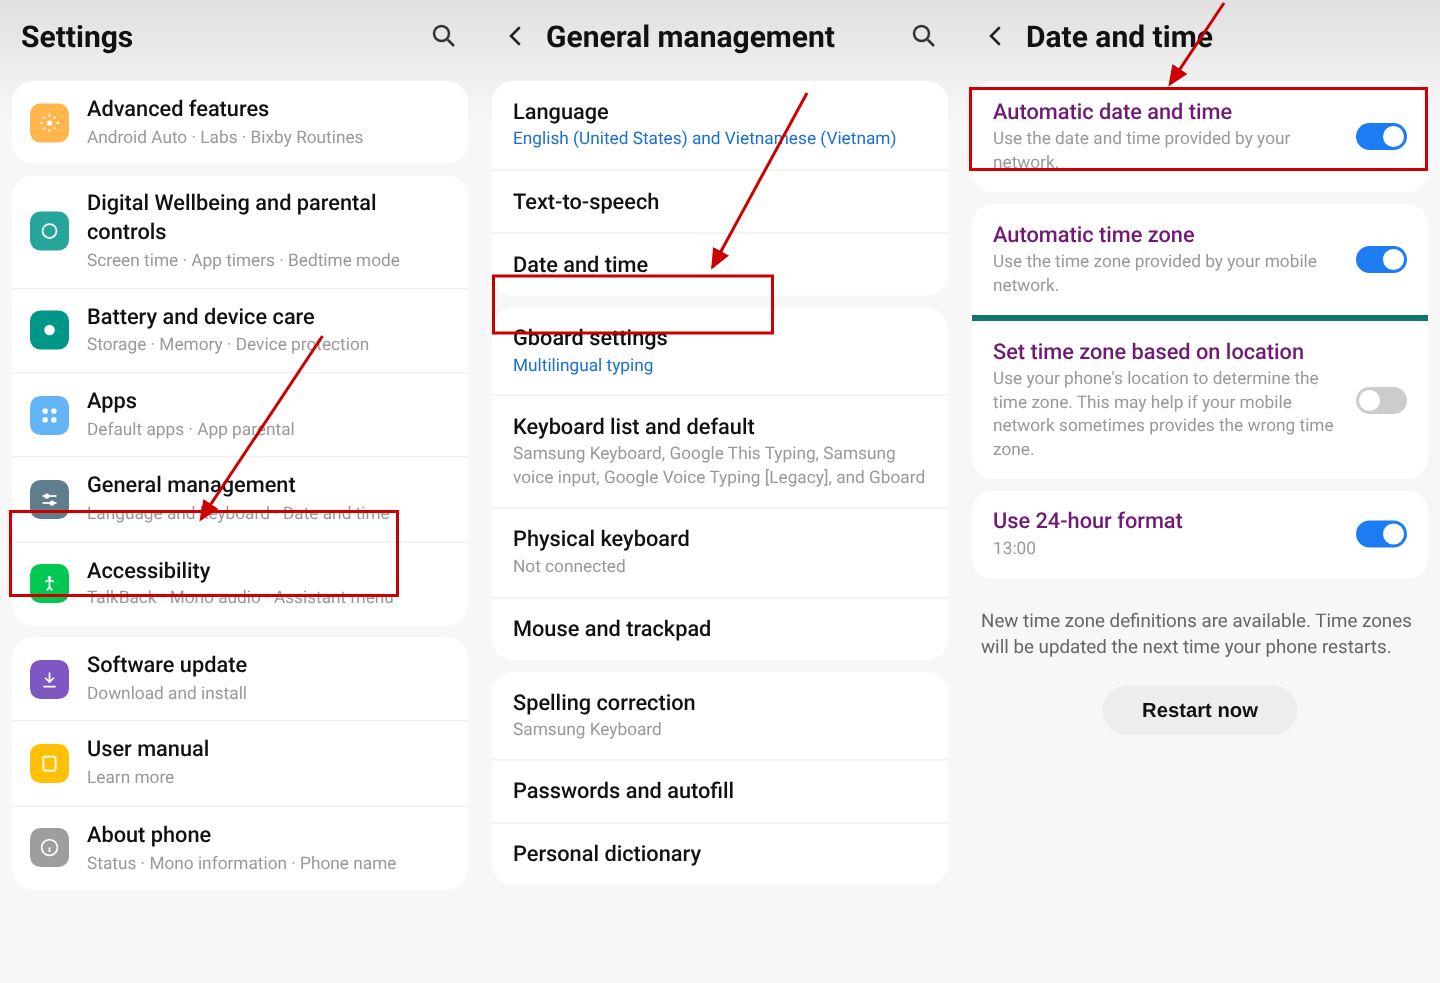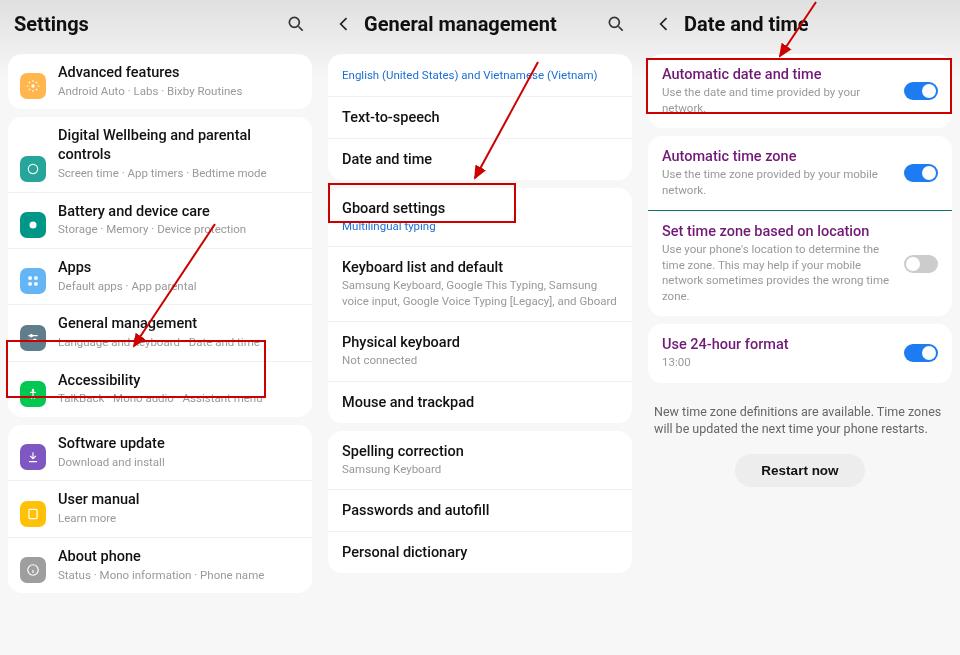--- a/index.html
+++ b/index.html
@@ -33,21 +33,21 @@
   .header .search { cursor: pointer; }
   .card {
     background: #fff;
     border-radius: 14px;
     margin: 4px 8px 8px 8px;
     overflow: hidden;
   }
   .row {
     display: flex;
     padding: 10px 12px;
-    align-items: flex-end;
+    align-items: center;
     border-bottom: 1px solid #f0f0f0;
     cursor: pointer;
     position: relative;
   }
   .row:last-child { border-bottom: none; }
   .row .icon {
     width: 26px; height: 26px; border-radius: 7px;
     margin-right: 12px;
     display: flex; align-items: center; justify-content: center;
     flex-shrink: 0;
@@ -60,21 +60,21 @@
     border-bottom: 1px solid #f0f0f0;
     cursor: pointer;
   }
   .row2:last-child { border-bottom: none; }
   .row2 .label { font-size: 14.5px; color: #111; font-weight: 500; }
   .row2 .sub { font-size: 11.5px; color: #999; margin-top: 2px; line-height:1.35; }
   .row2 .sub.link { color: #1b6fd6; }
   .row3 {
     display: flex;
     padding: 12px 14px;
-    border-bottom: 1px solid #0f766e;
+    border-bottom: 4px solid #0f766e;
     align-items: center;
   }
   .row3:last-child { border-bottom: none; }
   .row3 .txt { flex: 1; padding-right:8px;}
   .row3 .label { font-size: 14.5px; color: #701a75; font-weight: 500; }
   .row3 .sub { font-size: 11.5px; color: #999; margin-top: 2px; line-height: 1.35;}
   .toggle {
     width: 34px; height: 18px; border-radius: 10px;
     background: #ccc; position: relative; flex-shrink: 0;
     cursor: pointer;
@@ -271,20 +271,21 @@
     <span class="search">
         <svg width="20" height="20" viewBox="0 0 24 24" fill="none" stroke="#333" stroke-width="2">
           <circle cx="10" cy="10" r="6"></circle>
           <line x1="15" y1="15" x2="20" y2="20"></line>
         </svg>
       </span>
   </div>
 
   <div class="card">
     <div class="row2">
+      <div class="label">Language</div>
       <div class="sub link">English (United States) and Vietnamese (Vietnam)</div>
     </div>
     <div class="row2">
       <div class="label">Text-to-speech</div>
     </div>
     <div class="row2">
       <div class="label">Date and time</div>
     </div>
   </div>
 

